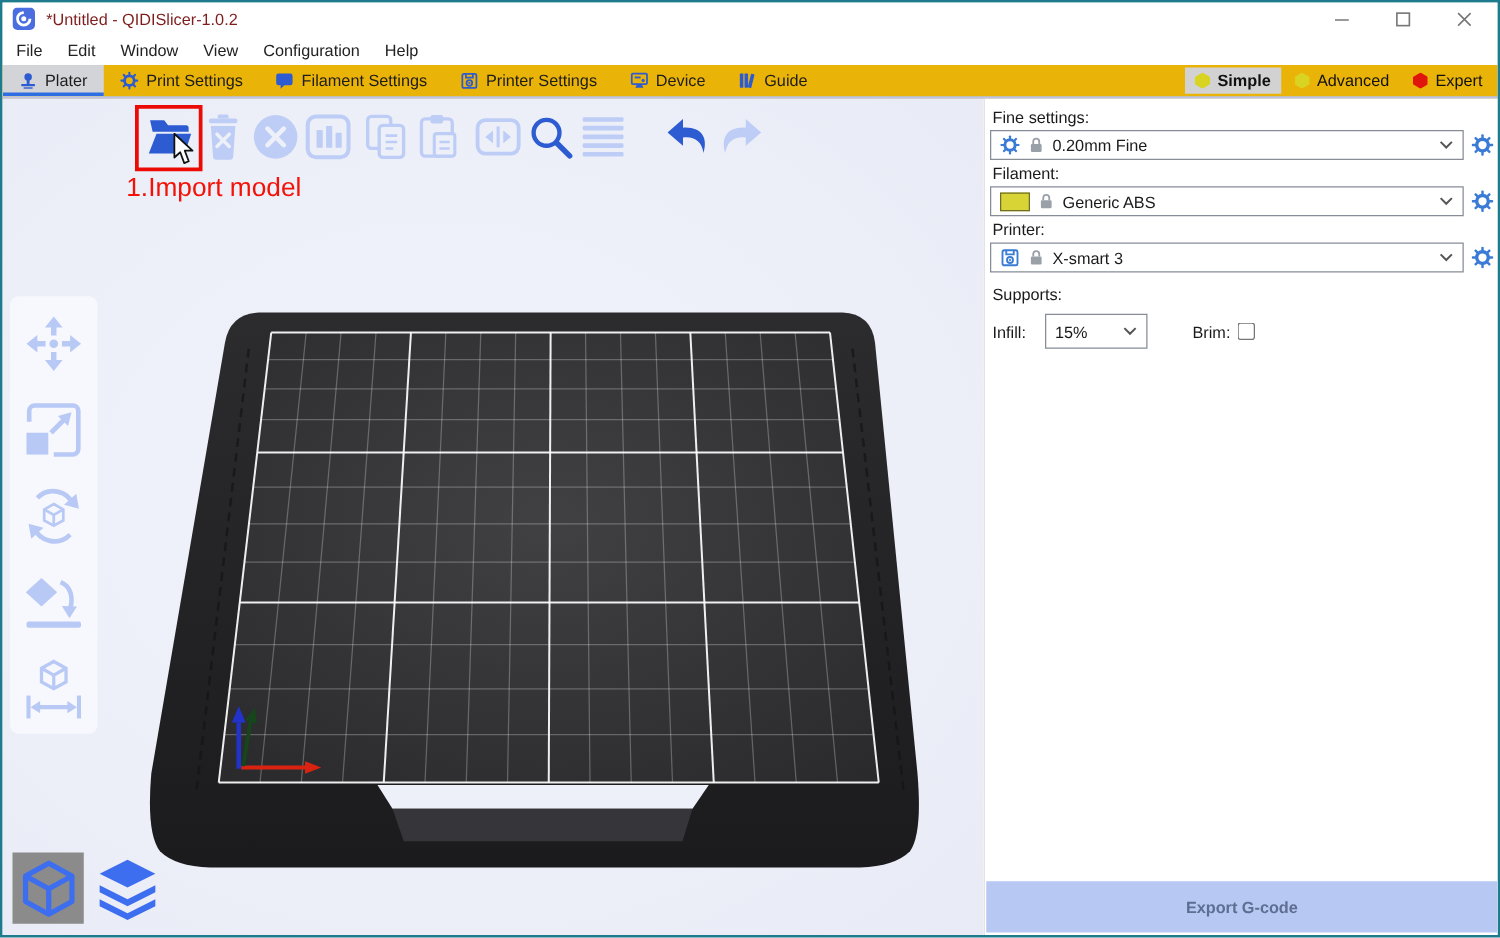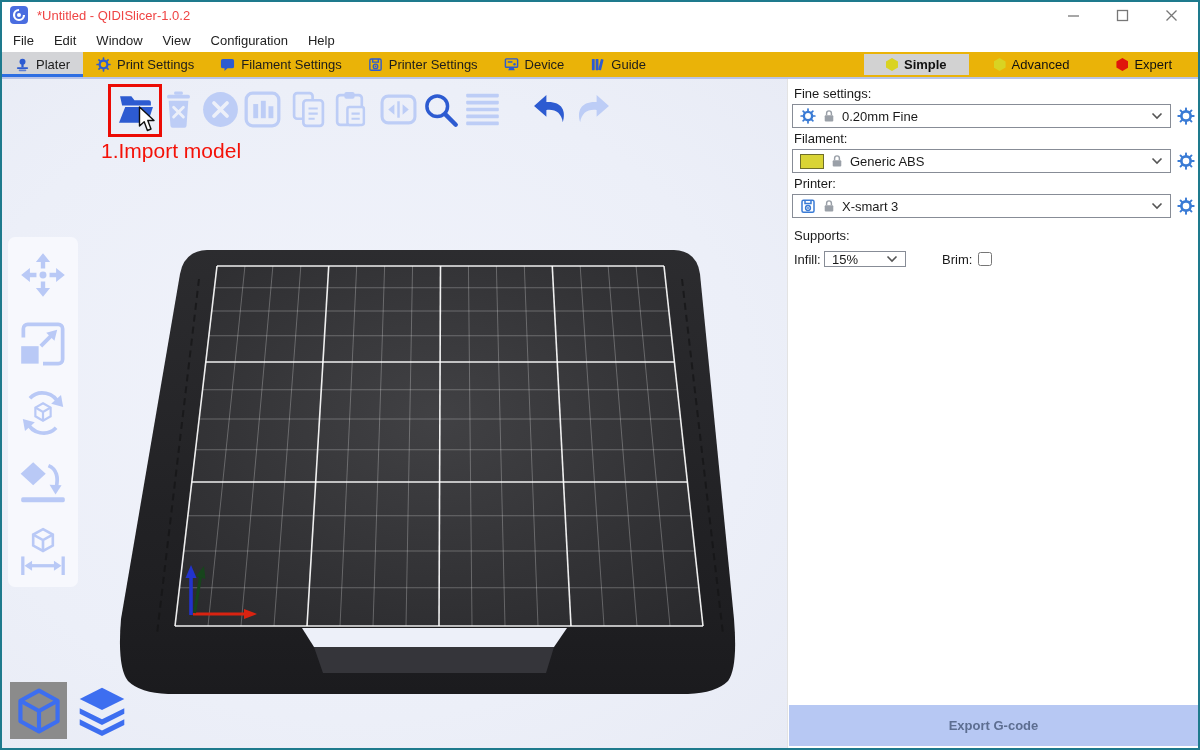--- a/index.html
+++ b/index.html
@@ -2,37 +2,37 @@
 <html><head>
 <meta charset="utf-8">
 <style>
   * { box-sizing: border-box; margin: 0; padding: 0; }
   html,body { width:1200px; height:750px; font-family:"Liberation Sans","DejaVu Sans",sans-serif; }
   .win { position:absolute; inset:0; border:2px solid #1e7a8d; background:#fff; overflow:hidden; }
 
   
   .titlebar { height:26px; display:flex; align-items:center; padding:0 8px; background:#fff; }
   .app-logo svg { width:18px; height:18px; display:block; }
-  .title { color:#ef4444; font-size:13px; margin-left:9px; }
+  .title { color:#7f1d1d; font-size:13px; margin-left:9px; }
   .winctl { margin-left:auto; display:flex; align-items:center; gap:36px; margin-right:12px; }
   .winctl button { background:none; border:none; color:#777; display:flex; }
   .winctl svg { width:13px; height:13px; }
 
   
   .menubar { height:24px; display:flex; align-items:center; padding:0 0 0 1px; font-size:13px; color:#222; background:#fff; }
   .menu-item { padding:2px 10px; cursor:default; }
 
   
   .tabbar { height:27px; display:flex; align-items:stretch; background:#eab308; border-bottom:2px solid #b9c4e6; }
   .tab { display:flex; align-items:center; gap:6px; padding:0 13px; font-size:13px; color:#1c1c1c; cursor:default; }
   .tab.active { background:#d3d4d7; box-shadow:inset 0 -3px 0 #2e6ee2; }
   .tab .ticon { display:flex; color:#2d5bd1; }
   .tab .ticon svg { width:15px; height:15px; }
   .modes { margin-left:auto; display:flex; align-items:center; gap:3px; padding-right:4px; }
-  .mode { display:flex; align-items:center; gap:6px; padding:3px 22px; font-size:13px; color:#111; }
+  .mode { display:flex; align-items:center; gap:6px; padding:3px 8px; font-size:13px; color:#111; }
   .mode.active { background:#d2d2d2; font-weight:bold; }
   .dot { width:12px; height:13px; clip-path:polygon(50% 0,100% 27%,100% 73%,50% 100%,0 73%,0 27%); }
   .dot.yellow { background:#d9d322; }
   .dot.red { background:#e0150c; }
 
   
   .content { position:relative; height:669px; }
   .viewport { position:absolute; left:0; top:0; width:785px; height:669px; overflow:hidden;
               background:radial-gradient(ellipse at 45% 48%, #f1f3fb 0%, #eceff8 65%, #e8ebf5 100%); }
   .plate-svg { position:absolute; left:0; top:0; }
@@ -77,21 +77,21 @@
   .combo .chev svg { width:12px; height:8px; }
   .swatch { width:24px; height:15px; background:#d9d435; border:1px solid #6e6e2a; }
   .gear-btn { width:24px; border:none; background:none; color:#3a7bd5; display:flex; justify-content:center; margin-left:3px; }
   .gear-btn svg { width:18px; height:18px; }
 
   .supports-row { display:flex; align-items:center; margin:10px 20px 0 2px; }
   .supports-row .slabel { width:58px; }
   .supports-row .combo { height:24px; }
   .infill-row { display:flex; align-items:center; margin:8px 0 0 2px; }
   .infill-row .ilabel { width:28px; }
-  .infill-row .combo { flex:none; width:82px; height:16px; margin-left:2px; }
+  .infill-row .combo { flex:none; width:82px; height:28px; margin-left:14px; }
   .brim-label { margin-left:36px; }
   .brim-check { margin-left:6px; width:14px; height:14px; }
 
   .export-btn { position:absolute; left:1px; right:2px; bottom:2px; height:41px; border:none;
                 background:#b7c8f3; color:#5d6e91; font-weight:bold; font-size:13px;
                 font-family:"Liberation Sans",sans-serif; display:flex; align-items:center; justify-content:center; }
   .defs { position:absolute; width:0; height:0; overflow:hidden; }
 </style>
 </head>
 <body>

